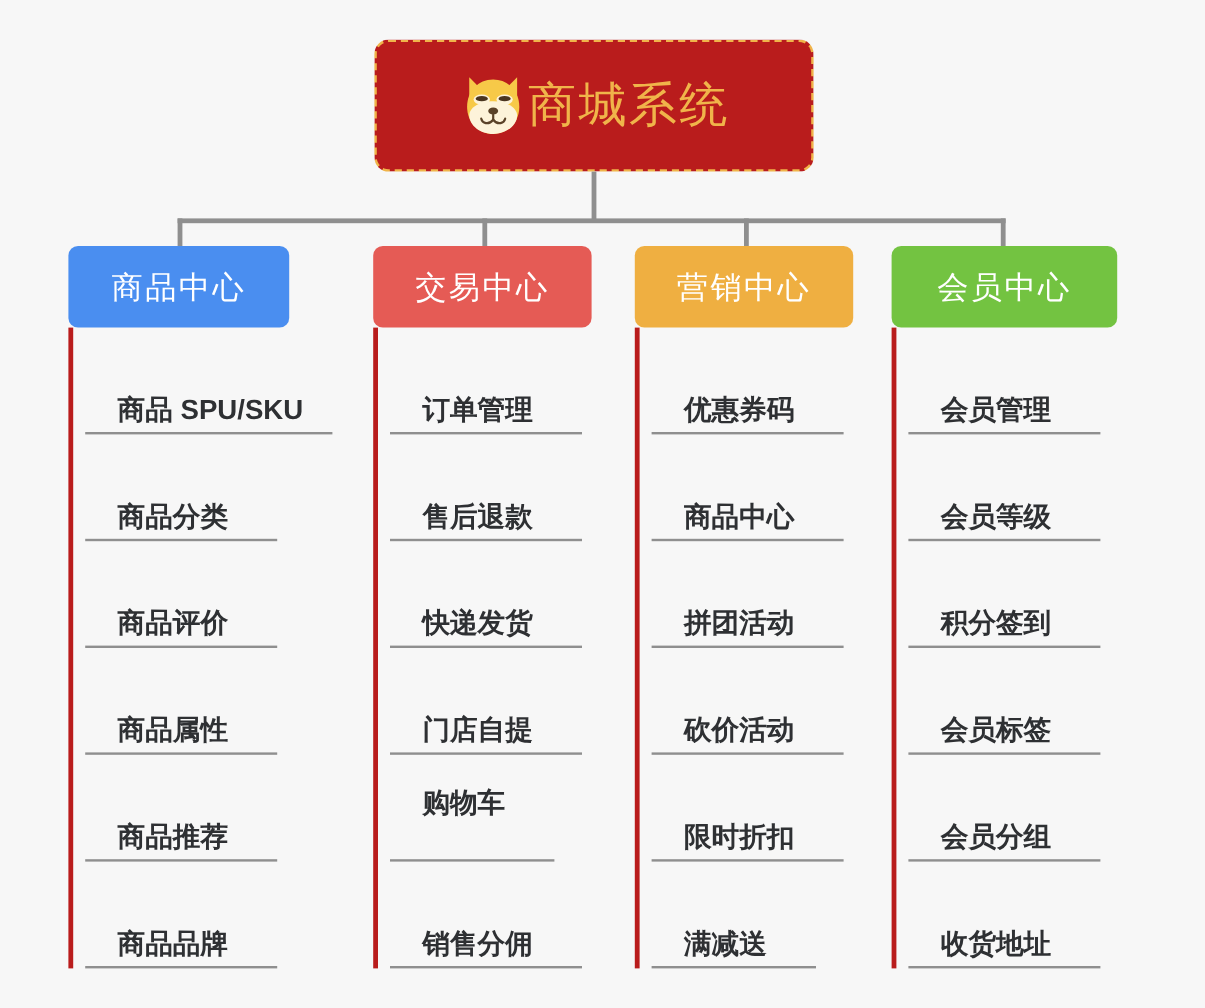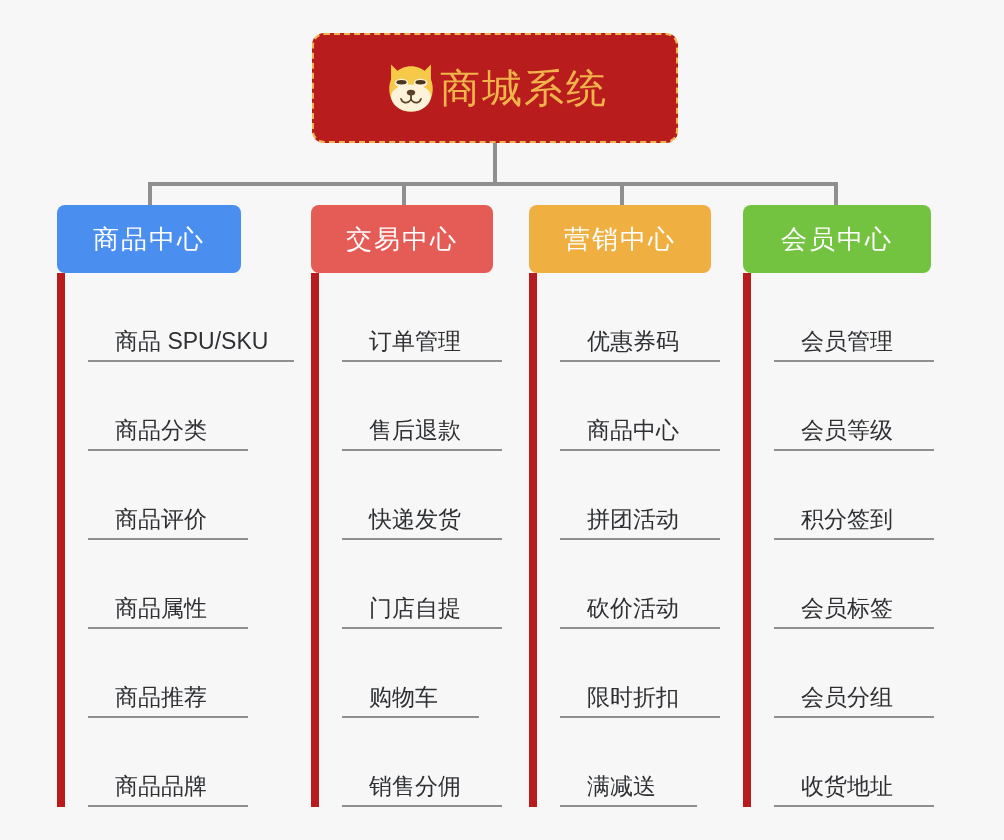--- a/index.html
+++ b/index.html
@@ -71,23 +71,24 @@
     align-items: center;
     justify-content: center;
     color: #ffffff;
     font-size: 26px;
     letter-spacing: 2px;
   }
 
   .leaf-list {
     position: relative;
     margin-top: 0;
-    padding-left: 23px;
-    border-left: 8px solid #b91c1c;
-    box-sizing: border-box;
+    padding-left: 10px;
+    border-left: 4px solid #b91c1c;
+    box-sizing: border-box;
+    font-weight: bold;
   }
   .leaf-item {
     position: relative;
     height: 89px;
     box-sizing: border-box;
     display: flex;
     align-items: flex-end;
     padding-bottom: 6px;
     padding-left: 27px;
     border-bottom: 2px solid #8f8f8f;
@@ -167,21 +168,21 @@
       </div>
       <div class="leaf-item" style="width:160px;">
         <span class="leaf-label">售后退款</span>
       </div>
       <div class="leaf-item" style="width:160px;">
         <span class="leaf-label">快递发货</span>
       </div>
       <div class="leaf-item" style="width:160px;">
         <span class="leaf-label">门店自提</span>
       </div>
-      <div class="leaf-item" style="width:137px;">
+      <div class="leaf-item" style="width:137px;align-items:center;">
         <span class="leaf-label">购物车</span>
       </div>
       <div class="leaf-item" style="width:160px;">
         <span class="leaf-label">销售分佣</span>
       </div>
     </div>
   </div>
 
   <div class="column" style="left:529px; width:200px;text-align:right;">
     <div class="cat-box" style="background:#efaf41; width:182px;">

